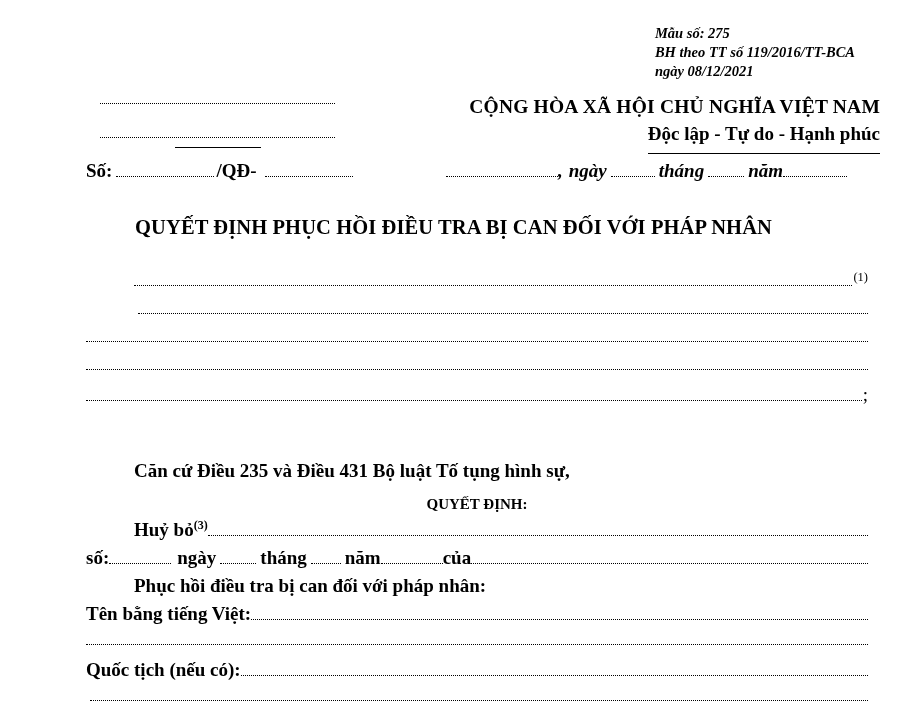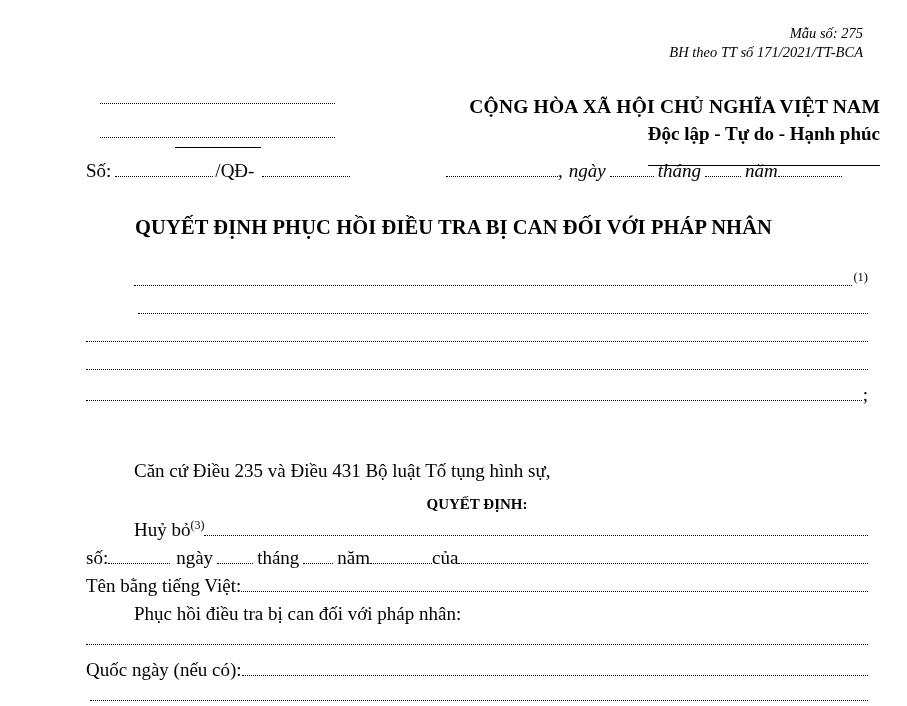--- a/index.html
+++ b/index.html
@@ -18,26 +18,26 @@
 
   .page {
     position: absolute;
     inset: 0;
   }
 
   
   .form-meta {
     position: absolute;
     top: 24px;
-    right: 44px;
-    text-align: right;
+    right: 52px;
+    text-align: left;
     font-style: italic;
     font-size: 14.5px;
     line-height: 19px;
-    font-weight: normal;
+    font-weight: bold;
     white-space: nowrap;
   }
 
   
   .nation-block {
     position: absolute;
     top: 96px;
     left: 400px;
     width: 480px;
     text-align: right;
@@ -47,21 +47,21 @@
     font-size: 19.5px;
     letter-spacing: .2px;
     white-space: nowrap;
   }
   .nation-line2 {
     font-weight: bold;
     font-size: 19px;
     margin-top: 5px;
     display: inline-block;
     border-bottom: 1.6px solid #000;
-    padding-bottom: 20px;
+    padding-bottom: 8px;
     white-space: nowrap;
   }
 
   
   .agency-block {
     position: absolute;
     top: 88px;
     left: 100px;
     width: 235px;
   }
@@ -183,32 +183,33 @@
   }
 
   
   .blank-row {
     height: 28px;
     display: flex;
     align-items: baseline;
   }
   .blank-row .dots { flex: 1 1 auto; }
 
-  .label { flex: 0 0 auto; }
+  .label { flex: 0 0 auto; font-weight: bold; }
 
   .gap-s { display:inline-block; width: 6px; }
 </style>
 </head>
 <body>
 
 <div class="page">
 
   <div class="form-meta">
     <div>Mẫu số: 275</div>
-    <div>BH theo TT số 171/2021/TT-BCA</div>
+    <div>BH theo TT số 119/2016/TT-BCA</div>
+    <div>ngày 08/12/2021</div>
   </div>
 
   <div class="nation-block">
     <div class="nation-line1">CỘNG HÒA XÃ HỘI CHỦ NGHĨA VIỆT NAM</div>
     <div class="nation-line2">Độc lập - Tự do - Hạnh phúc</div>
   </div>
 
   <div class="agency-block">
     <div class="dotrow"></div>
     <div class="dotrow second"></div>
@@ -281,34 +282,34 @@
       <span class="dots" style="flex:0 0 36px; margin:0 4px"></span>
       <span class="label">tháng</span>
       <span class="dots" style="flex:0 0 30px; margin:0 4px"></span>
       <span class="label">năm</span>
       <span class="dots" style="flex:0 0 62px"></span>
       <span class="label">của</span>
       <span class="dots"></span>
     </div>
 
     <div class="line">
+      <span class="indent"></span>
+      <span class="label">Phục hồi điều tra bị can đối với pháp nhân:</span>
+    </div>
+
+    <div class="line">
       <span class="label">Tên bằng tiếng Việt:</span>
       <span class="dots"></span>
     </div>
-
-    <div class="line">
-      <span class="indent"></span>
-      <span class="label">Phục hồi điều tra bị can đối với pháp nhân:</span>
-    </div>
     <div class="blank-row">
       <span class="dots"></span>
     </div>
 
     <div class="line">
-      <span class="label">Quốc ngày (nếu có):</span>
+      <span class="label">Quốc tịch (nếu có):</span>
       <span class="dots"></span>
     </div>
 
     <div class="line">
       <span class="dots offset"></span>
     </div>
 
 
     <div class="line">
       <span class="label">Địa chỉ trụ sở chính:</span>

